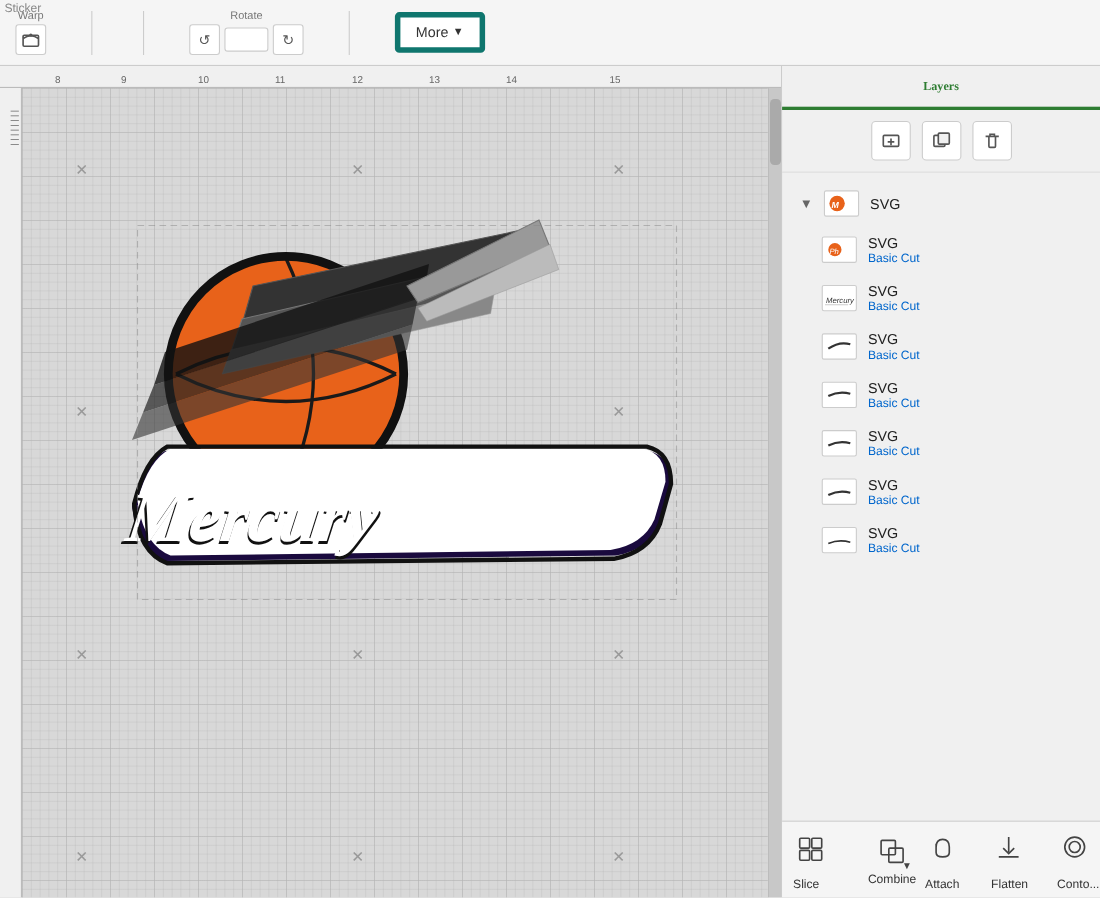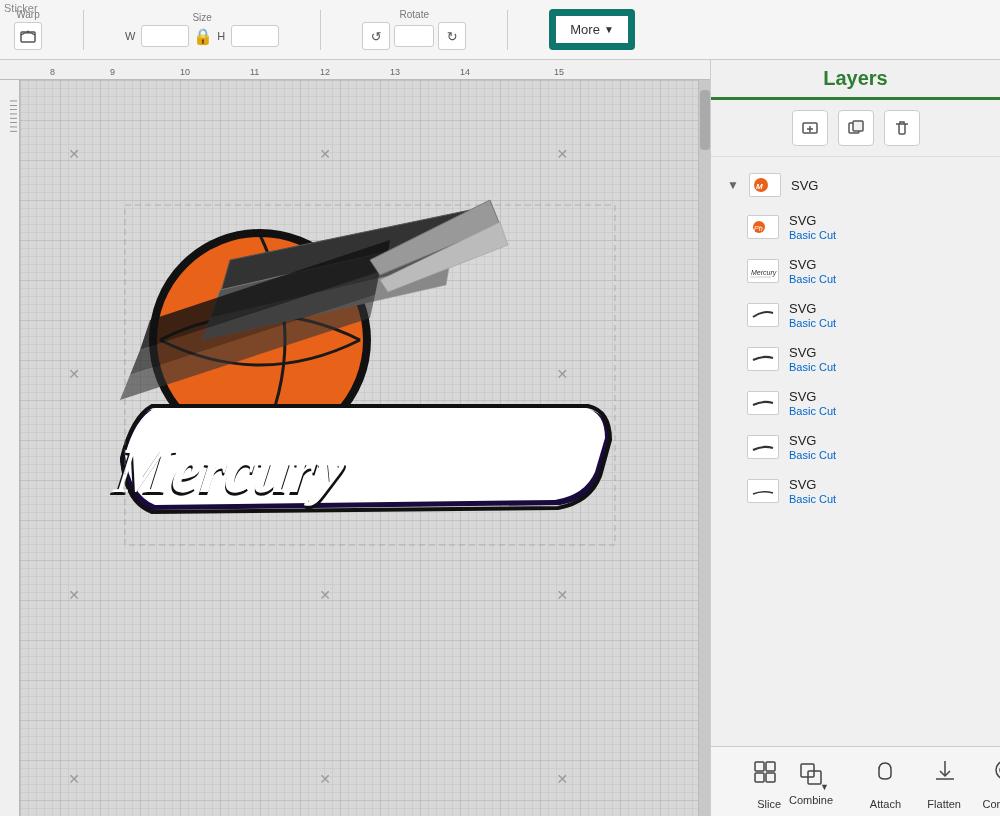--- a/index.html
+++ b/index.html
@@ -58,21 +58,21 @@
       width: 1px;
       height: 40px;
       background: #ccc;
       margin: 0 5px;
     }
     .more-btn {
       display: flex;
       align-items: center;
       gap: 4px;
       padding: 6px 14px;
-      border: 7px solid #0f766e;
+      border: 5px solid #0f766e;
       border-radius: 4px;
       background: white;
       cursor: pointer;
       font-size: 13px;
       color: #333;
     }
     .more-btn .arrow { font-size: 10px; }
     .lock-icon { font-size: 16px; color: #888; }
 
     
@@ -185,26 +185,27 @@
       display: flex;
       border-bottom: 2px solid #ccc;
       background: #f0f0f0;
       height: 40px;
     }
     .panel-tab {
       flex: 1;
       display: flex;
       align-items: center;
       justify-content: center;
-      font-size: 20px;
+      font-size: 11px;
       font-weight: 500;
       cursor: pointer;
       color: #555;
       border-bottom: 3px solid transparent;
       margin-bottom: -2px;
+      font-family: Liberation Serif, serif;
     }
     .panel-tab.active {
       color: #2e7d32;
       border-bottom-color: #2e7d32;
       font-weight: 600;
     }
 
     
     .panel-actions {
       display: flex;
@@ -303,21 +304,21 @@
       background: #f5f5f5;
       border-top: 1px solid #ccc;
       display: flex;
       align-items: center;
       justify-content: space-around;
       padding: 0 10px;
     }
     .bottom-btn {
       display: flex;
       flex-direction: column;
-      align-items: flex-end;
+      align-items: flex-start;
       gap: 12px;
       cursor: pointer;
       min-width: 60px;
     }
     .bottom-btn-icon {
       width: 32px;
       height: 32px;
       display: flex;
       align-items: center;
       justify-content: center;
@@ -373,30 +374,20 @@
           <rect x="3" y="6" width="14" height="10" rx="1" fill="none" stroke="#555" stroke-width="1.5"></rect>
           <path d="M3 9 Q10 4 17 9" fill="none" stroke="#555" stroke-width="1.5"></path>
           <circle cx="10" cy="6" r="1.5" fill="#555"></circle>
         </svg>
       </div>
     </div>
   </div>
 
   <div class="toolbar-divider"></div>
 
-  <div class="toolbar-group">
-    <label>Size</label>
-    <div class="toolbar-input-row">
-      <span style="font-size:11px;color:#555;margin-right:2px;">W</span>
-      <input class="toolbar-input" type="text" value="" style="">
-      <div class="lock-icon">🔒</div>
-      <span style="font-size:11px;color:#555;margin-right:2px;">H</span>
-      <input class="toolbar-input" type="text" value="" style="">
-    </div>
-  </div>
 
   <div class="toolbar-divider"></div>
 
   <div class="toolbar-group">
     <label>Rotate</label>
     <div class="toolbar-input-row">
       <div class="toolbar-icon-btn">↺</div>
       <input class="toolbar-input" type="text" value="" style="width: 40px;">
       <div class="toolbar-icon-btn">↻</div>
     </div>

